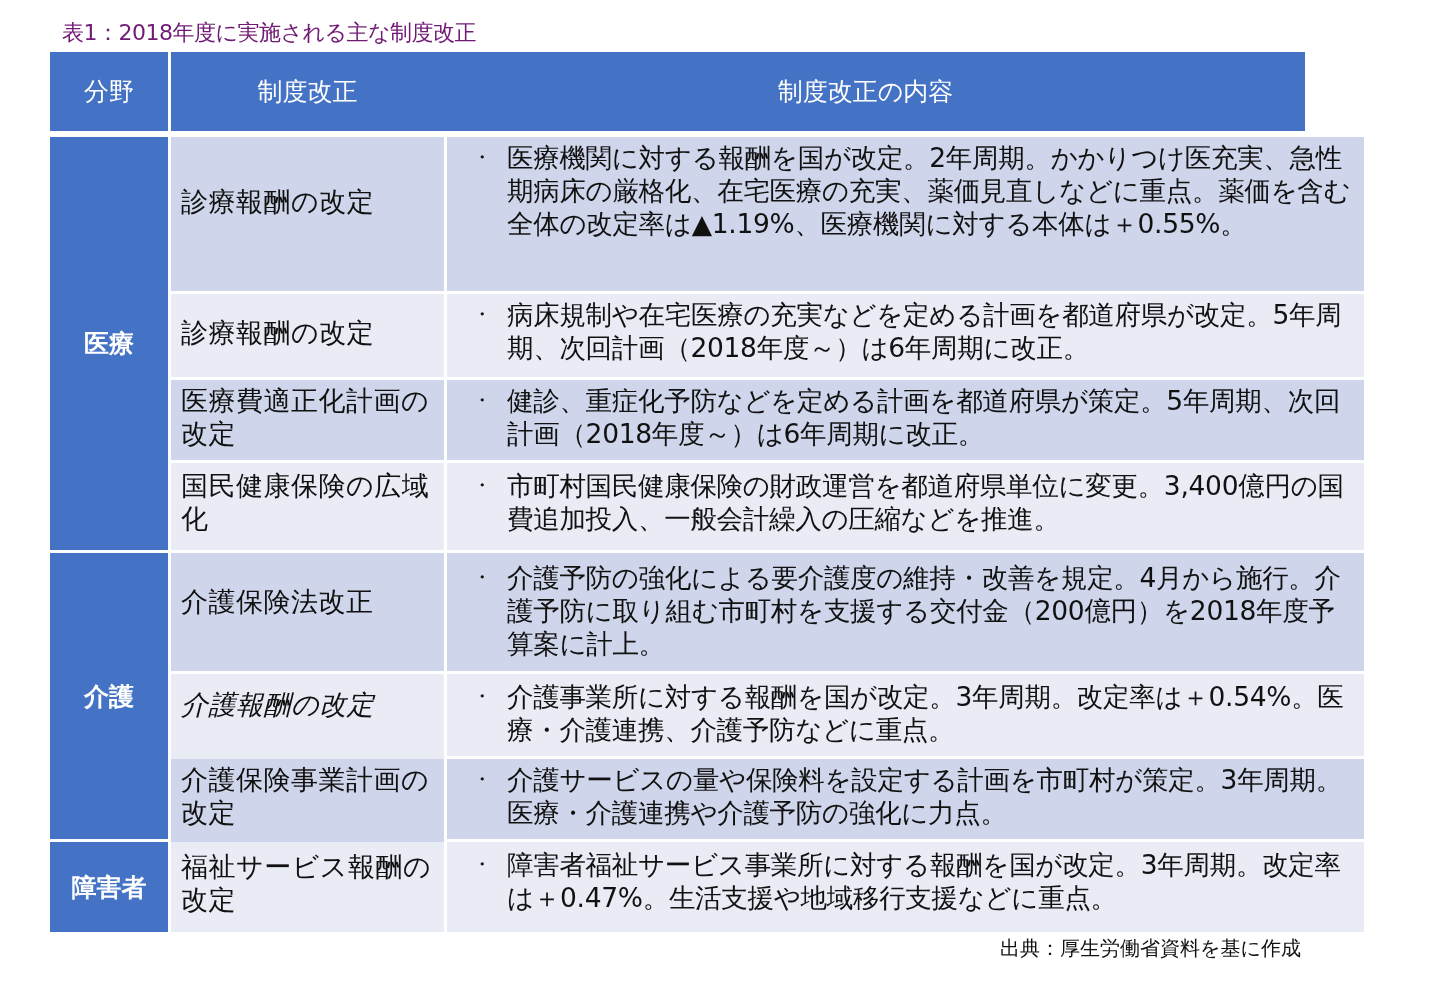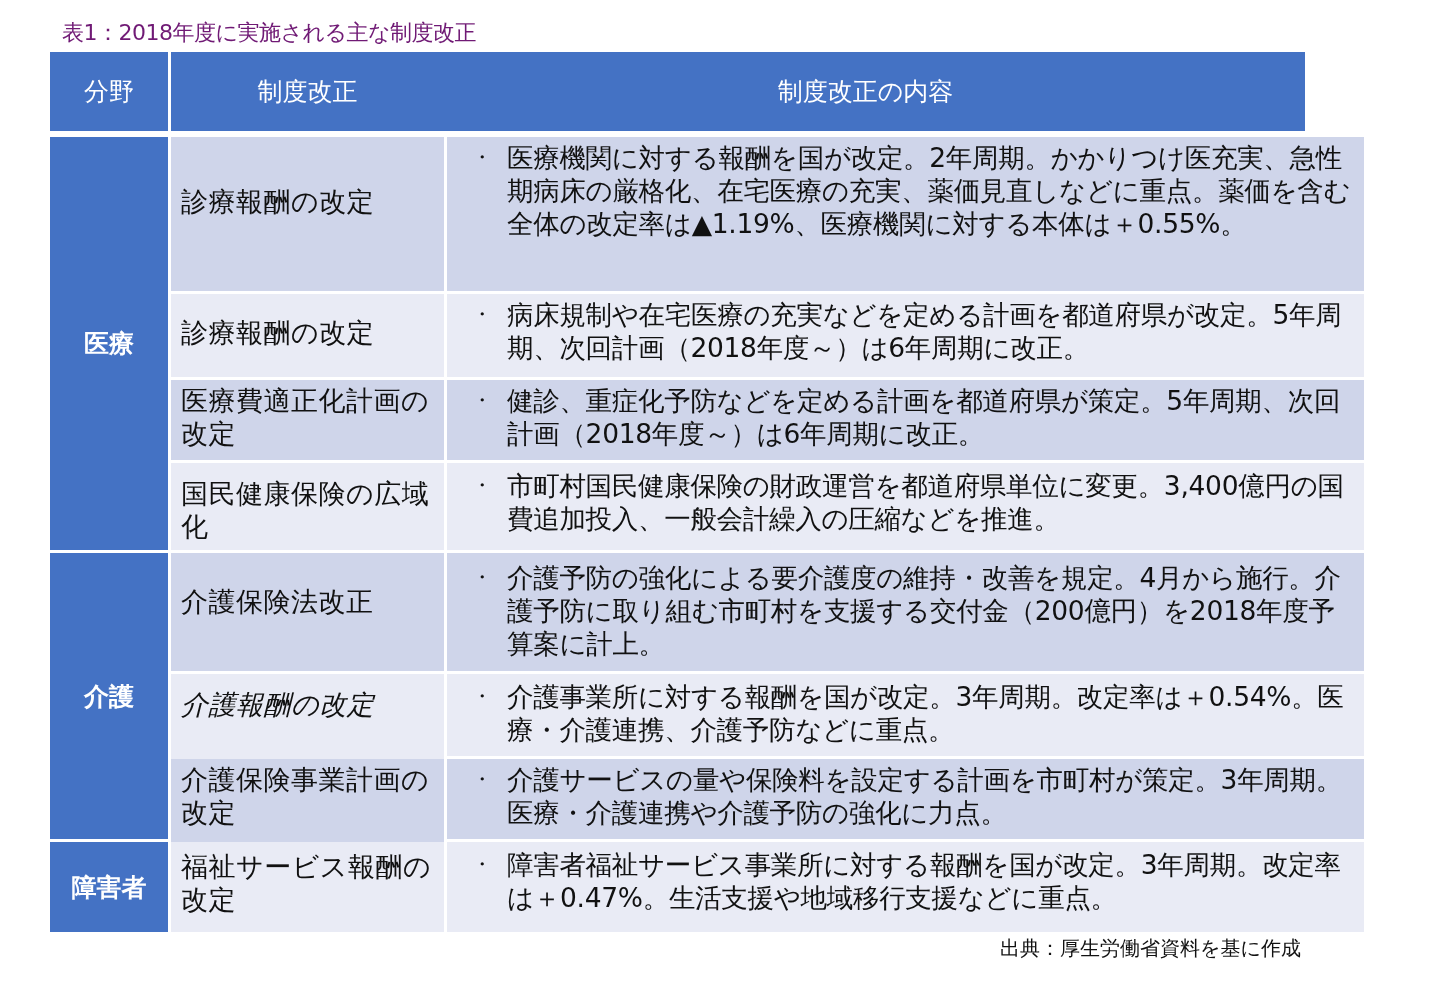--- a/index.html
+++ b/index.html
@@ -75,21 +75,21 @@
     <span class="bullet">・</span>
     <span class="ctext">病床規制や在宅医療の充実などを定める計画を都道府県が改定。5年周期、次回計画（2018年度～）は6年周期に改正。</span>
   </div>
 
   <div class="cell dark reform" style="top:328px;height:80px;padding-top:4px;">医療費適正化計画の改定</div>
   <div class="cell dark content" style="top:328px;height:80px;">
     <span class="bullet">・</span>
     <span class="ctext">健診、重症化予防などを定める計画を都道府県が策定。5年周期、次回計画（2018年度～）は6年周期に改正。</span>
   </div>
 
-  <div class="cell light reform" style="top:411px;height:87px;padding-top:14px;">国民健康保険の広域化</div>
+  <div class="cell light reform" style="top:411px;height:87px;padding-top:6px;">国民健康保険の広域化</div>
   <div class="cell light content" style="top:411px;height:87px;padding-top:6px;">
     <span class="bullet">・</span>
     <span class="ctext">市町村国民健康保険の財政運営を都道府県単位に変更。3,400億円の国費追加投入、一般会計繰入の圧縮などを推進。</span>
   </div>
 
   <div class="cell dark reform one-line-med" style="top:501px;height:118px;padding-top:32px;">介護保険法改正</div>
   <div class="cell dark content" style="top:501px;height:118px;padding-top:8px;">
     <span class="bullet">・</span>
     <span class="ctext">介護予防の強化による要介護度の維持・改善を規定。4月から施行。介護予防に取り組む市町村を支援する交付金（200億円）を2018年度予算案に計上。</span>
   </div>

